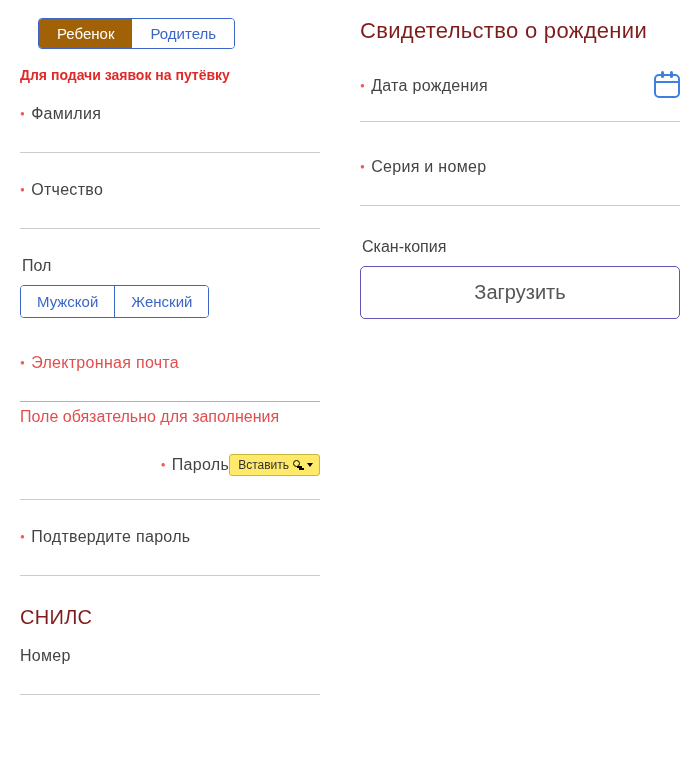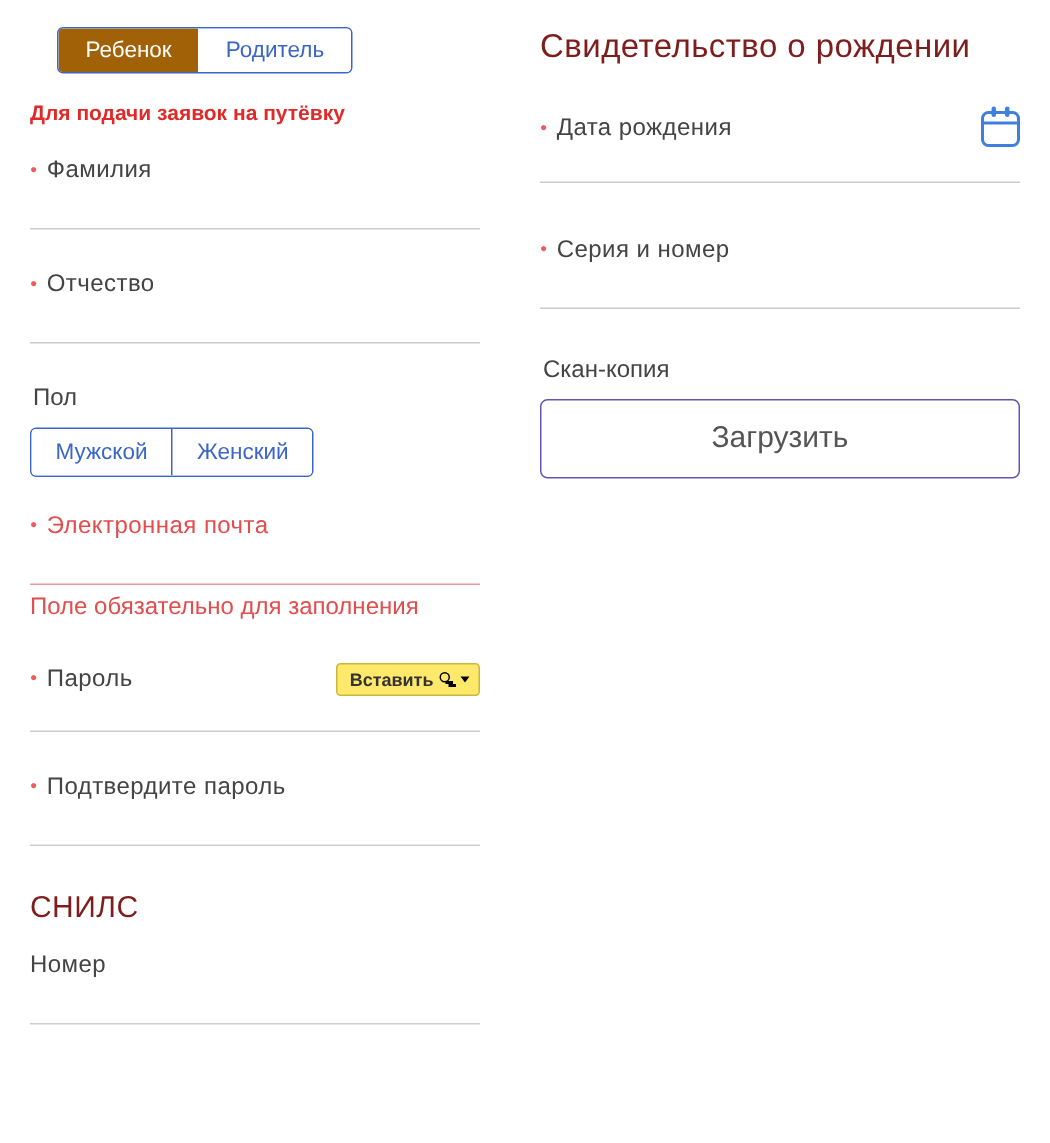--- a/index.html
+++ b/index.html
@@ -93,33 +93,32 @@
 .segmented .seg {
   padding: 7px 16px;
   font-size: 15px;
   color: #3b66c7;
   background: #fff;
   cursor: pointer;
 }
 .segmented .seg + .seg { border-left: 1px solid #3b66c7; }
 
 .password-row {
-  display: flex; align-items: center; justify-content: space-between;
+  display: flex; align-items: center; justify-content: flex-end;
 }
 .paste-btn {
   background: #ffe96b;
   border: 1px solid #c9b93b;
   border-radius: 3px;
   font-size: 12px;
   padding: 3px 6px 3px 8px;
   display: inline-flex;
   align-items: center;
   gap: 4px;
   cursor: pointer;
-  font-weight: bold;
 }
 .key-shape {
   width: 10px; height: 10px;
   display: inline-block;
   position: relative;
 }
 .key-shape::before {
   content: "";
   position: absolute;
   width: 5px; height: 5px;
@@ -180,21 +179,21 @@
   border: 1px solid #6056b8;
   border-radius: 5px;
   text-align: center;
   padding: 14px 0;
   color: #555;
   font-size: 20px;
   cursor: pointer;
   margin-top: 4px;
 }
 
-.gender-block { margin-bottom: 24px; }
+.gender-block { margin-bottom: 36px; }
 .snils-number { margin-bottom: 24px; }
 </style>
 </head>
 <body>
 
 <div class="container">
   <div class="leftcol">
 
     <div class="tabswitch">
       <div class="tab active">Ребенок</div>

